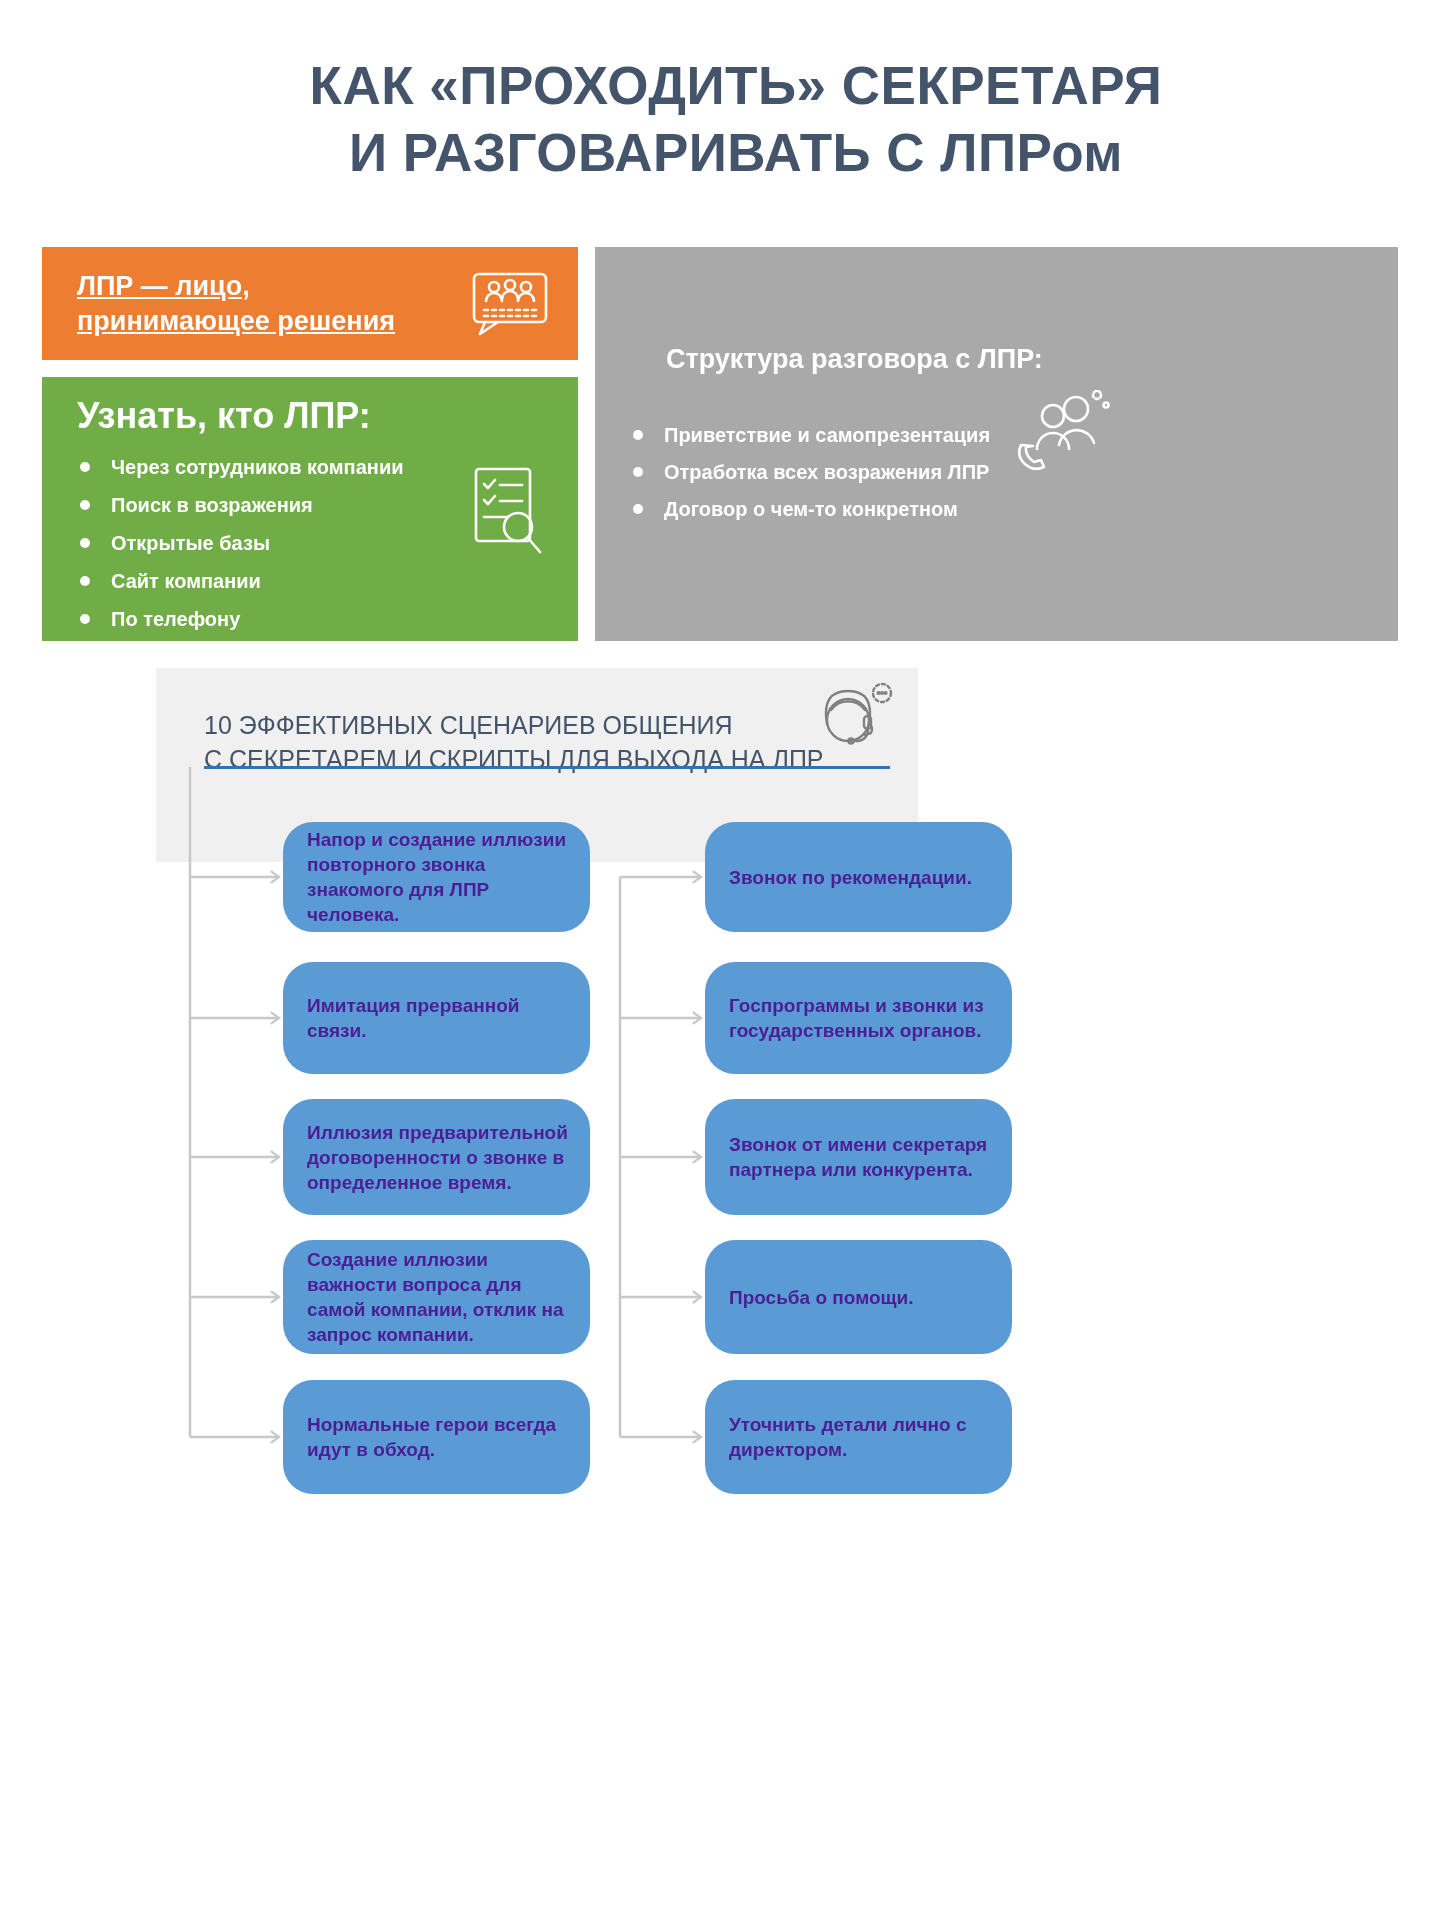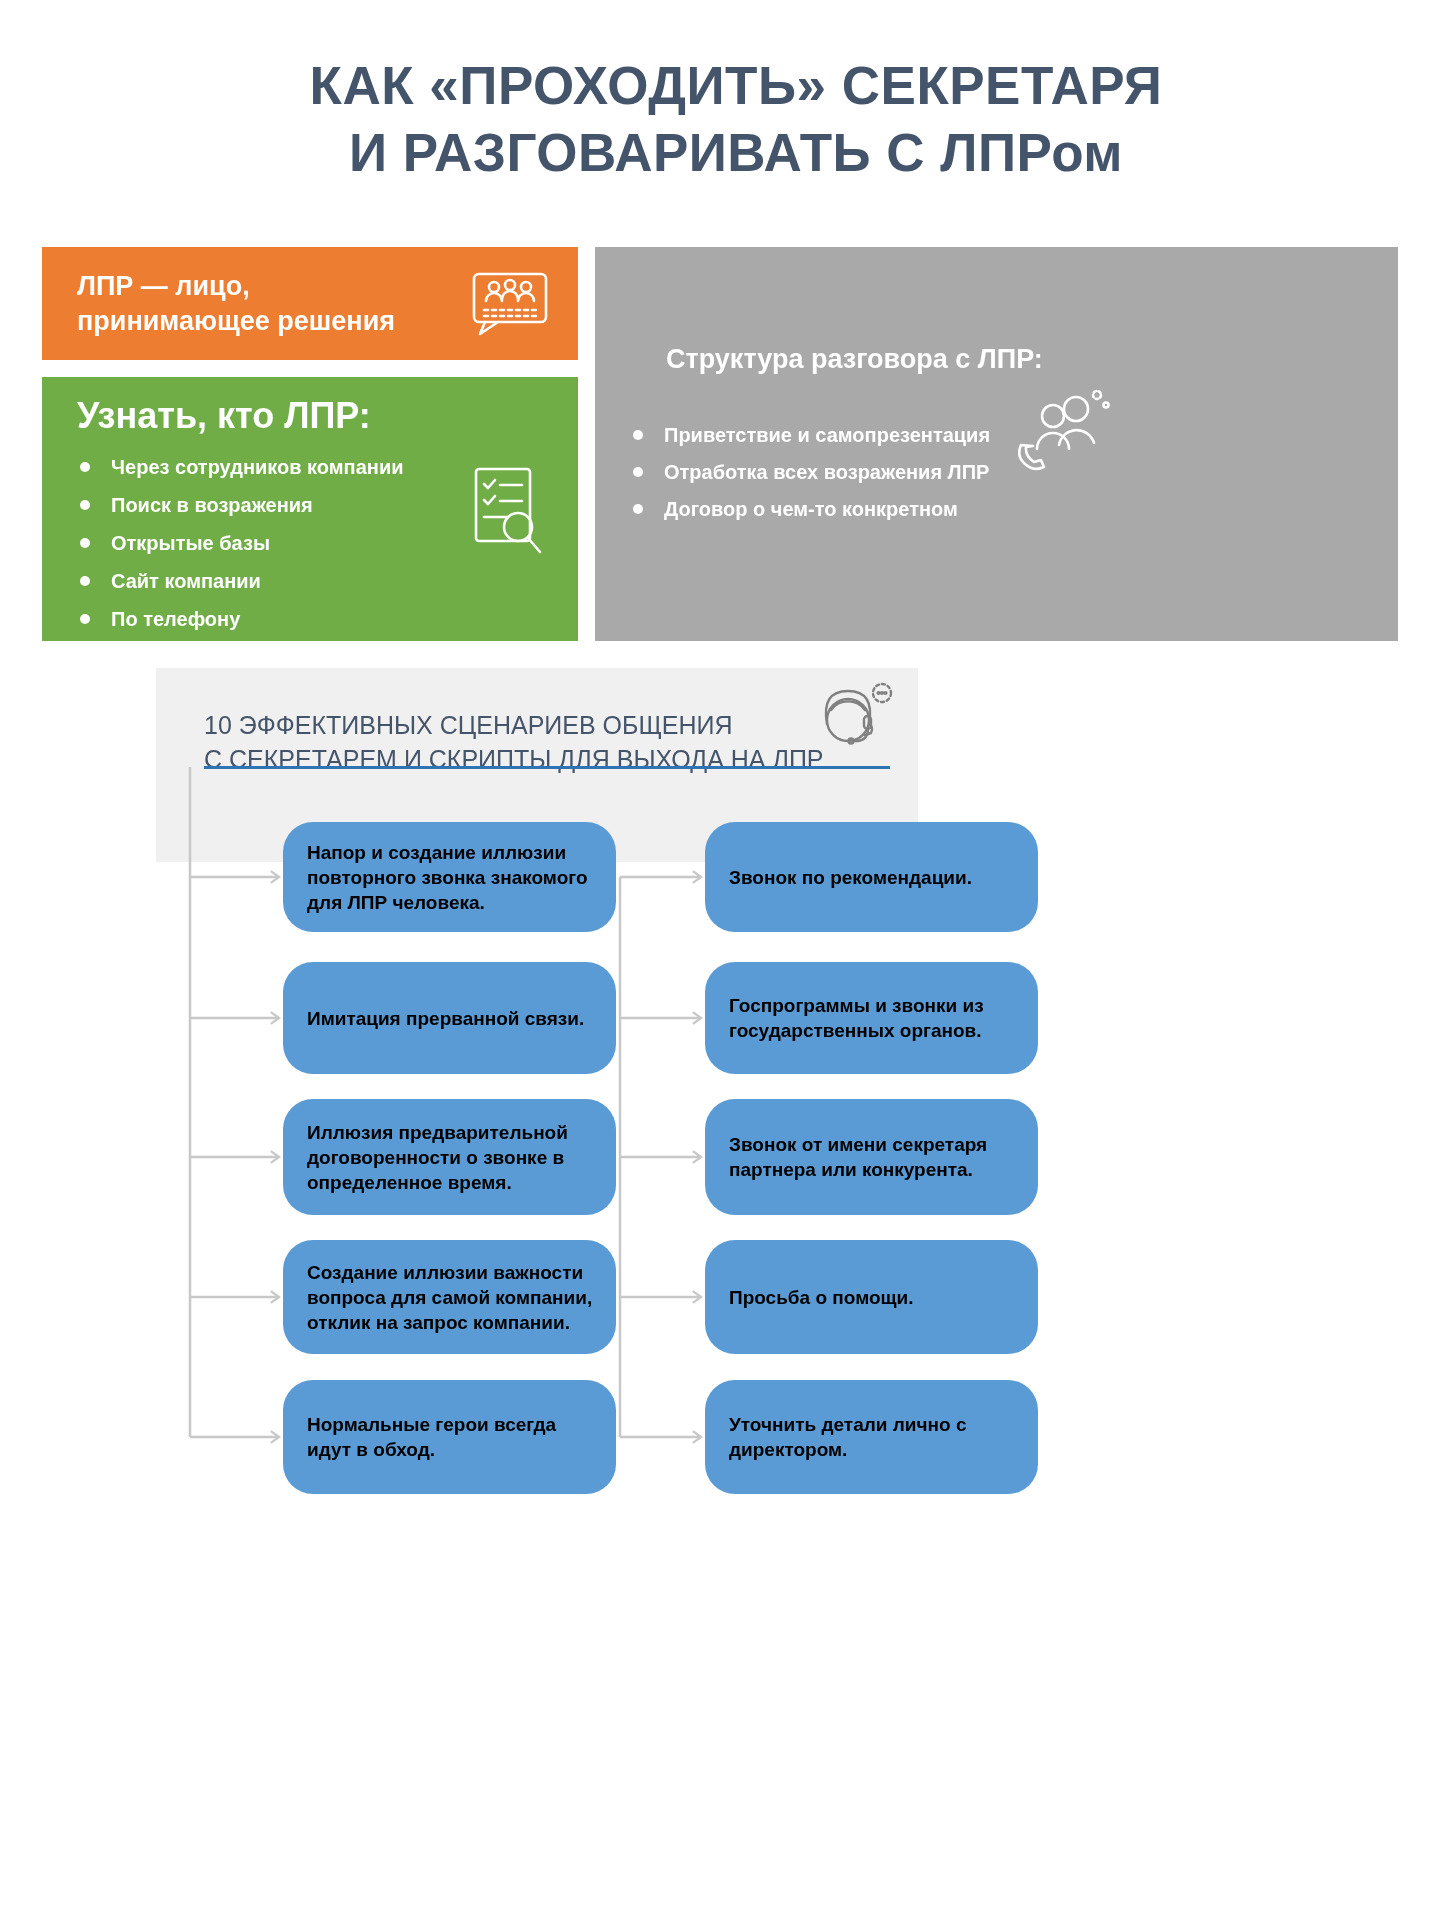--- a/index.html
+++ b/index.html
@@ -18,20 +18,21 @@
 
   
   .card-orange {
     position:absolute; left:42px; top:247px; width:536px; height:113px;
     background:#ED7D31;
   }
   .card-orange .txt {
     position:absolute; left:35px; top:50%; transform:translateY(-50%);
     color:#fff; font-weight:bold; font-size:27px; line-height:35px;
     white-space:pre-line;
+    text-decoration:underline;
   }
   .card-orange .icn { position:absolute; right:28px; top:50%; transform:translateY(-50%); }
 
   .card-green {
     position:absolute; left:42px; top:377px; width:536px; height:264px;
     background:#70AD47; color:#fff;
   }
   .card-green h2 { position:absolute; left:35px; top:18px; font-size:36px; font-weight:bold; }
   .card-green .icn { position:absolute; right:30px; top:88px; }
 
@@ -63,24 +64,24 @@
     position:absolute; left:48px; top:98px; width:686px; height:3px;
     background:#2E74B5;
   }
   .panel .icn { position:absolute; left:648px; top:10px; }
 
   
   .connectors { position:absolute; left:0; top:660px; pointer-events:none; }
 
   
   .scn {
-    position:absolute; width:333px; background:#5B9BD5; border-radius:30px;
+    position:absolute; width:307px; background:#5B9BD5; border-radius:30px;
     display:flex; align-items:center;
     padding:10px 14px 10px 24px;
-    color:#000000; font-weight:bold; font-size:19px; line-height:25px;
+    color:#4c1d95; font-weight:bold; font-size:19px; line-height:25px;
   }
   .scn p { width:100%; }
   .col-l { left:283px; } .col-r { left:705px; }
   .row1 { top:822px;  height:110px; }
   .row2 { top:962px;  height:112px; }
   .row3 { top:1099px; height:116px; }
   .row4 { top:1240px; height:114px;justify-content:center; }
   .row5 { top:1380px; height:114px; }
 </style>
 </head>

